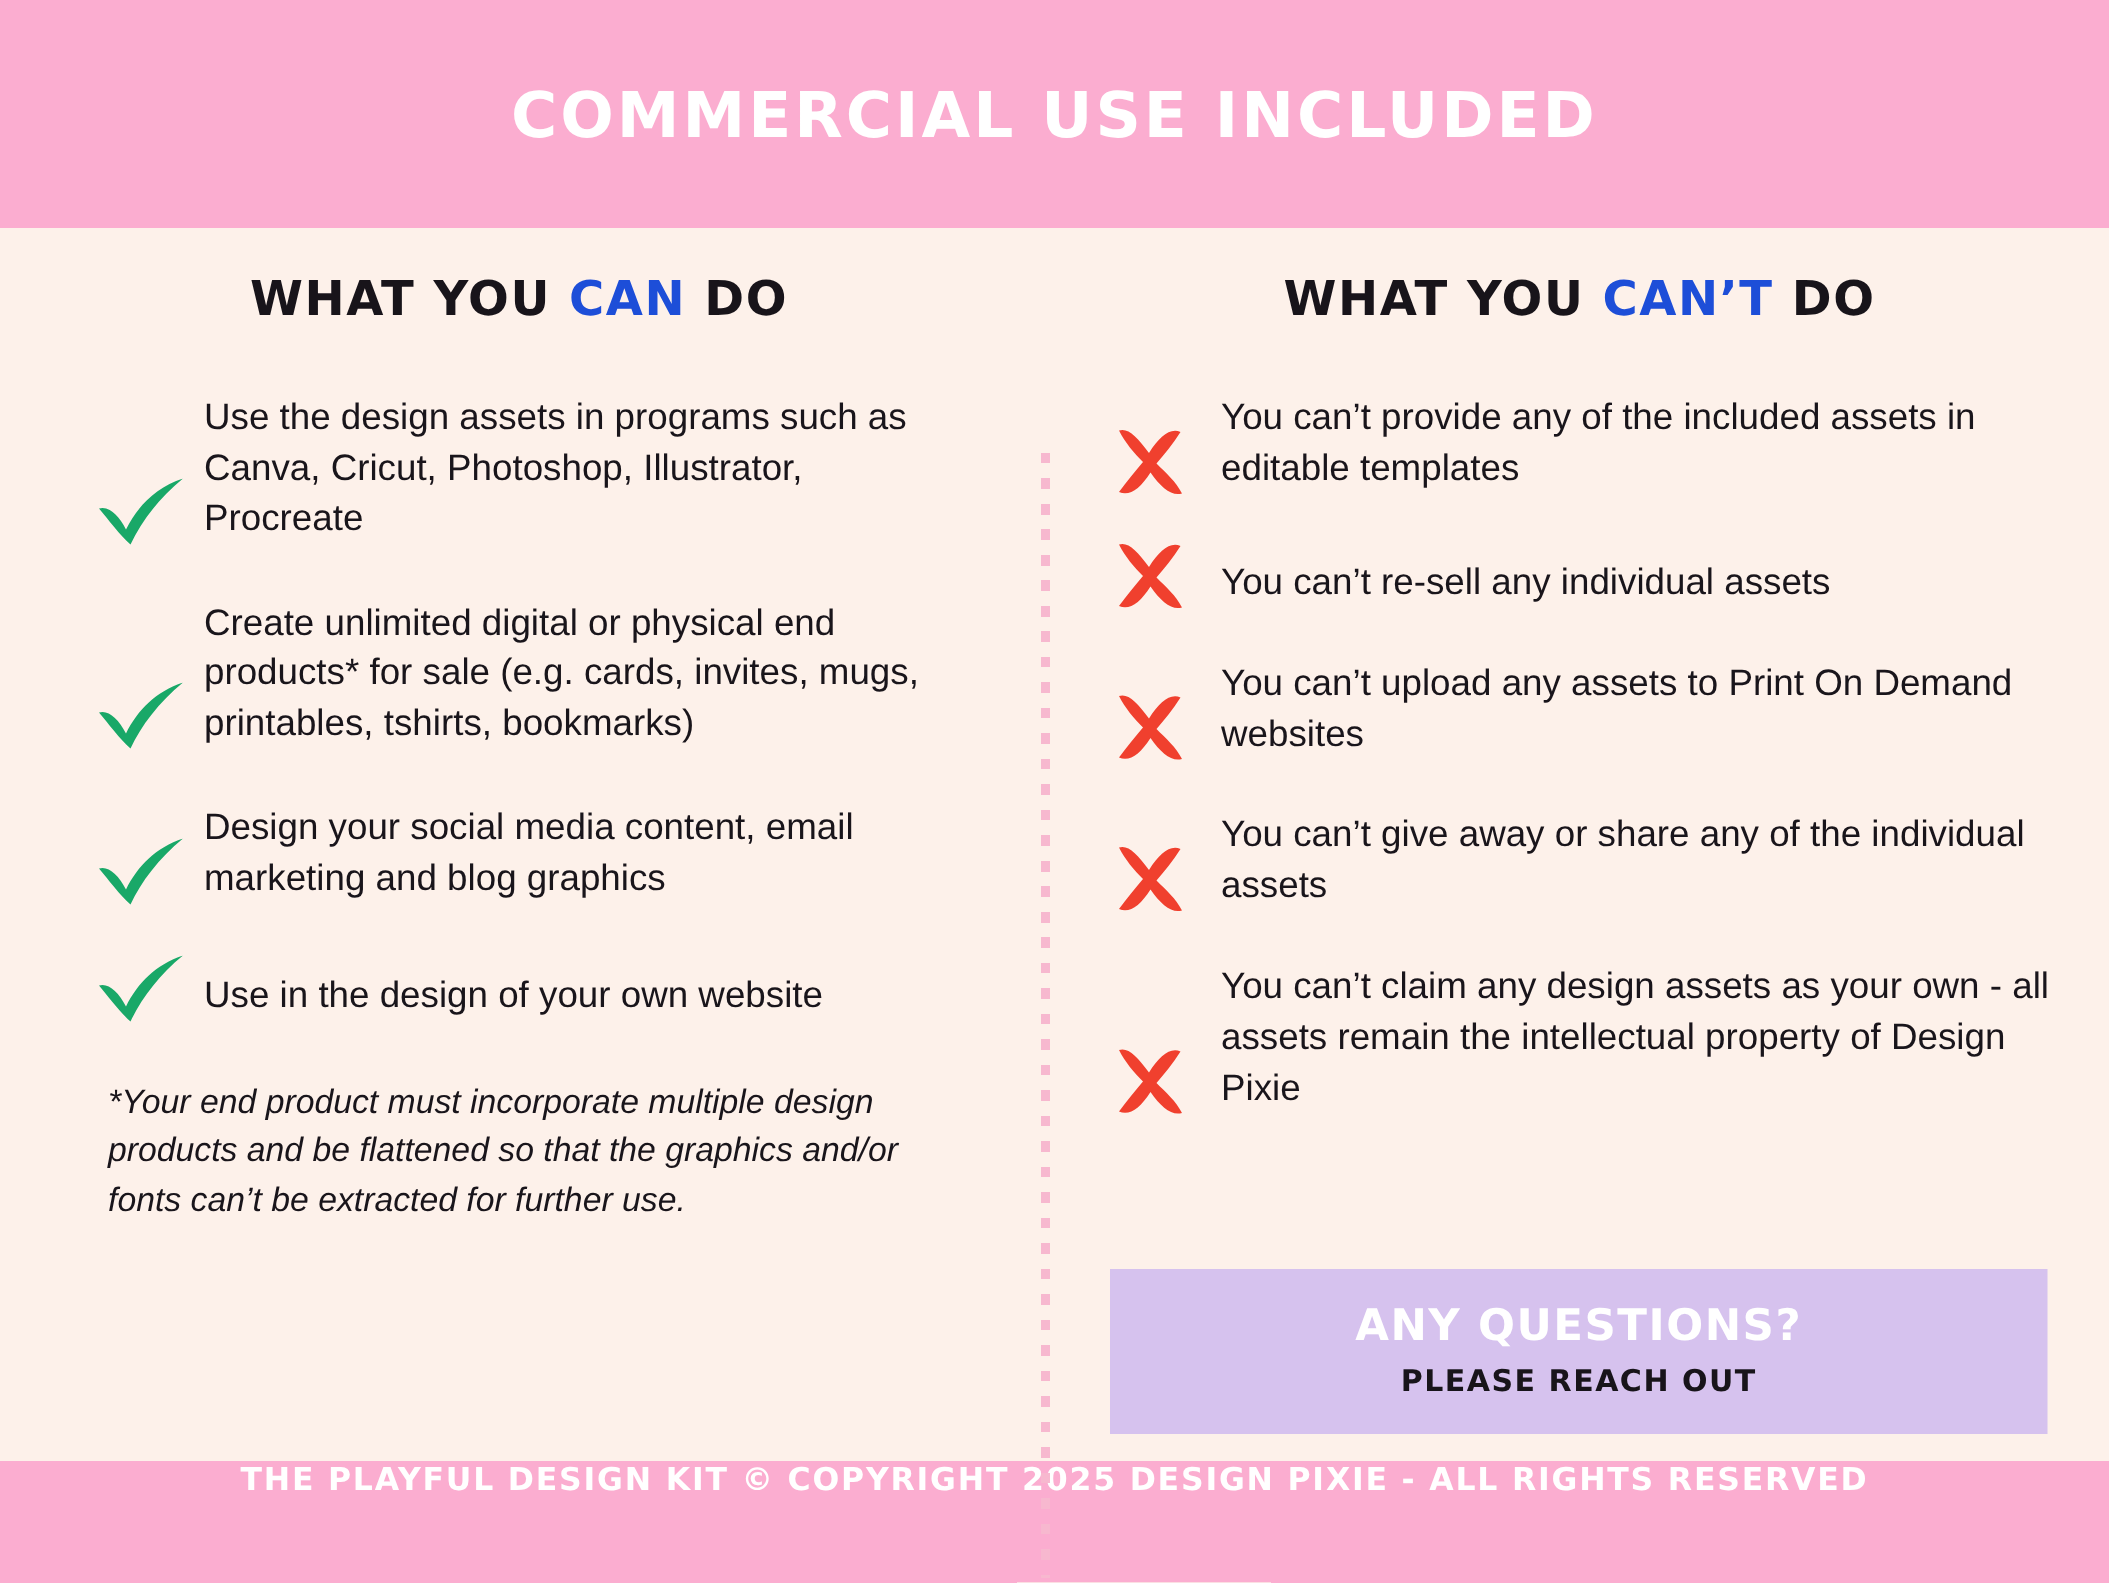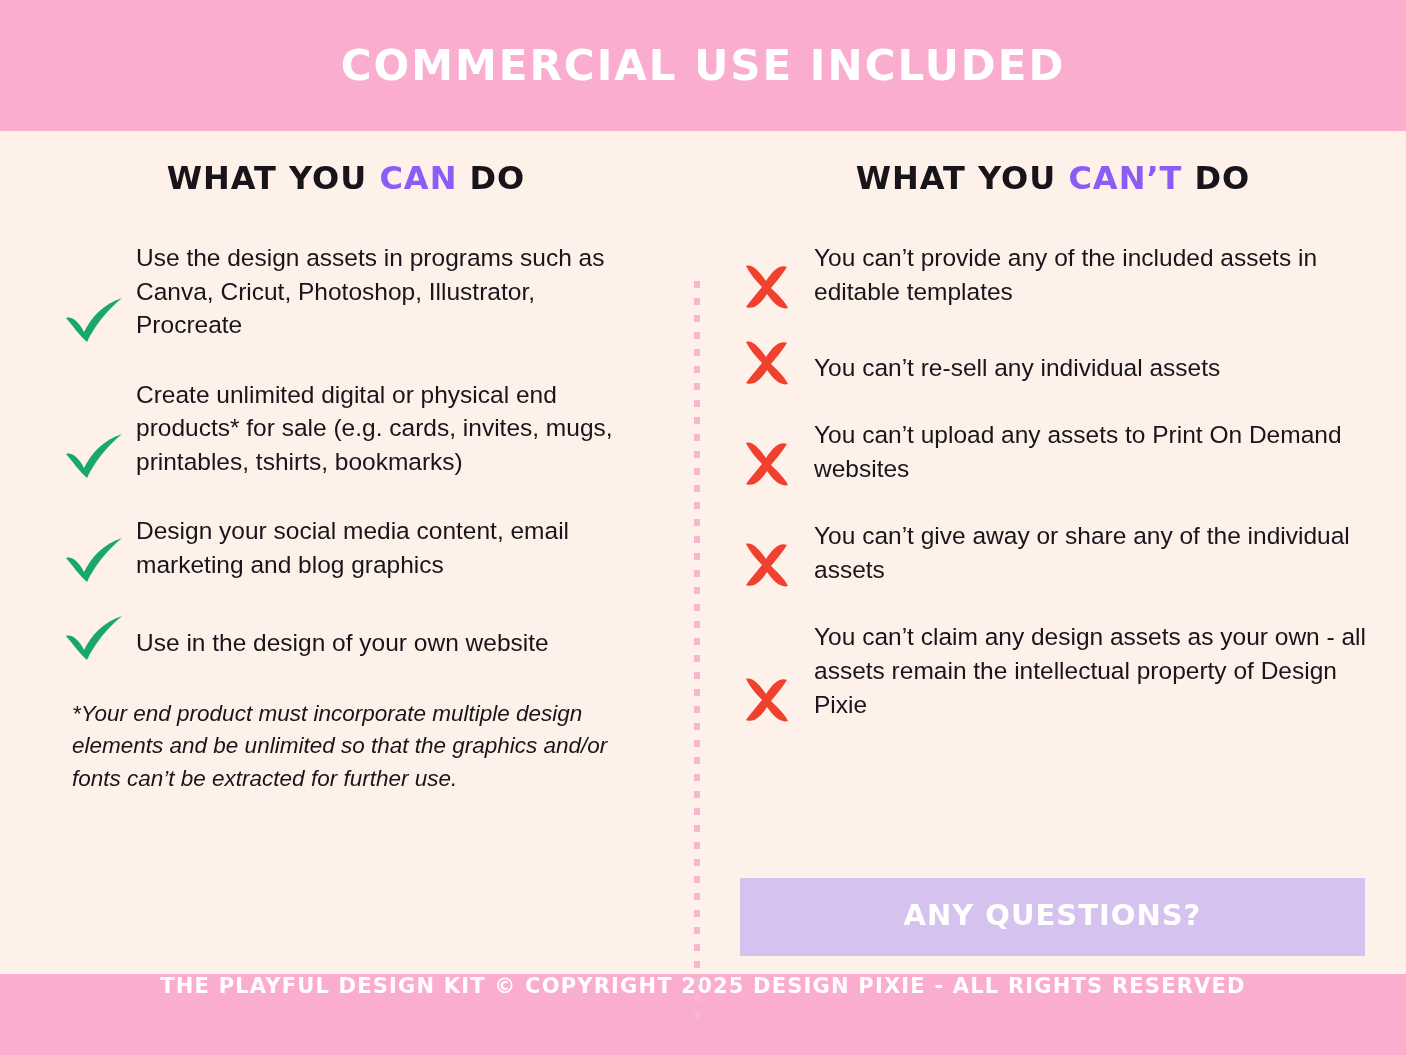--- a/index.html
+++ b/index.html
@@ -15,21 +15,21 @@
     width: 1406px;
     height: 1055px;
     background: #fdf1ea;
     display: flex;
     flex-direction: column;
   }
 
   
   .header {
     background: #fbadd0;
-    height: 131px;
+    height: 152px;
     display: flex;
     align-items: center;
     justify-content: center;
     flex: 0 0 auto;
   }
   .header-title {
     color: #ffffff;
     font-size: 42px;
     font-weight: bold;
     letter-spacing: 2px;
@@ -67,21 +67,21 @@
   .col-title {
     font-size: 32px;
     font-weight: bold;
     letter-spacing: 1px;
     color: #18141a;
     text-align: center;
     margin-bottom: 42px;
     font-family: "DejaVu Sans", sans-serif;
     text-transform: uppercase;
   }
-  .col-title .hl { color: #8b5cf6; }
+  .col-title .hl { color: #1d4ed8; }
 
   ul.list { list-style: none; }
   li.item {
     display: flex;
     align-items: flex-end;
     margin-bottom: 30px;
   }
   .mark {
     flex: 0 0 auto;
     width: 66px;
@@ -203,21 +203,21 @@
         <li class="item">
           <span class="mark">
             <svg width="66" height="46" viewBox="0 0 66 46" aria-hidden="true">
               <path d="M4 20 C10 18, 17 24, 22 34 C30 18, 42 6, 60 0 C44 13, 32 29, 25 44 C18 38, 10 27, 4 20 Z" fill="#19a868"></path>
             </svg>
           </span>
           <span class="item-text">Use in the design of your own website</span>
         </li>
       </ul>
 
-      <div class="footnote">*Your end product must incorporate multiple design elements and be unlimited so that the graphics and/or fonts can’t be extracted for further use.</div>
+      <div class="footnote">*Your end product must incorporate multiple design products and be flattened so that the graphics and/or fonts can’t be extracted for further use.</div>
     </div>
 
     <div class="col col-right">
       <div class="col-title">
         <span>WHAT YOU </span><span class="hl">CAN’T</span><span> DO</span>
       </div>
 
       <ul class="list">
         <li class="item">
           <span class="mark">
@@ -256,20 +256,21 @@
             <svg width="54" height="46" viewBox="0 0 54 46" aria-hidden="true">
               <path d="M6 2 C12 0, 18 6, 26 17 C33 6, 40 0, 47 3 C42 11, 36 18, 31 24 C37 30, 44 36, 48 44 C41 46, 34 40, 27 30 C20 41, 13 46, 6 43 C11 36, 17 29, 22 23 C16 17, 10 10, 6 2 Z" fill="#f0402e"></path>
             </svg>
           </span>
           <span class="item-text">You can’t claim any design assets as your own - all assets remain the intellectual property of Design Pixie</span>
         </li>
       </ul>
 
       <div class="questions-box">
         <div class="questions-title">ANY QUESTIONS?</div>
+        <div class="questions-sub">PLEASE REACH OUT</div>
       </div>
     </div>
 
   </div>
 
   <div class="footer">
     <div class="footer-text">THE PLAYFUL DESIGN KIT © COPYRIGHT 2025 DESIGN PIXIE - ALL RIGHTS RESERVED</div>
   </div>
 
 </div>

